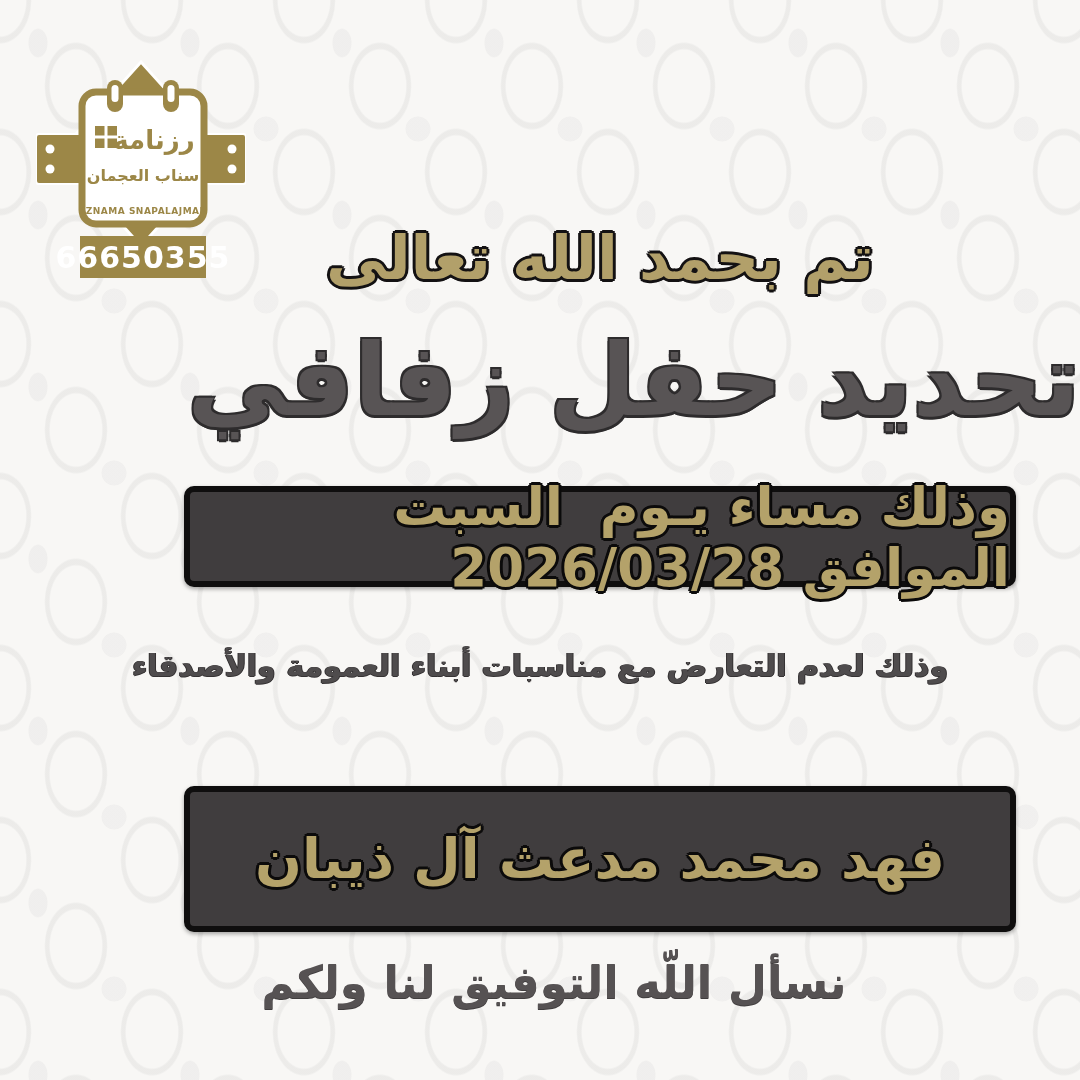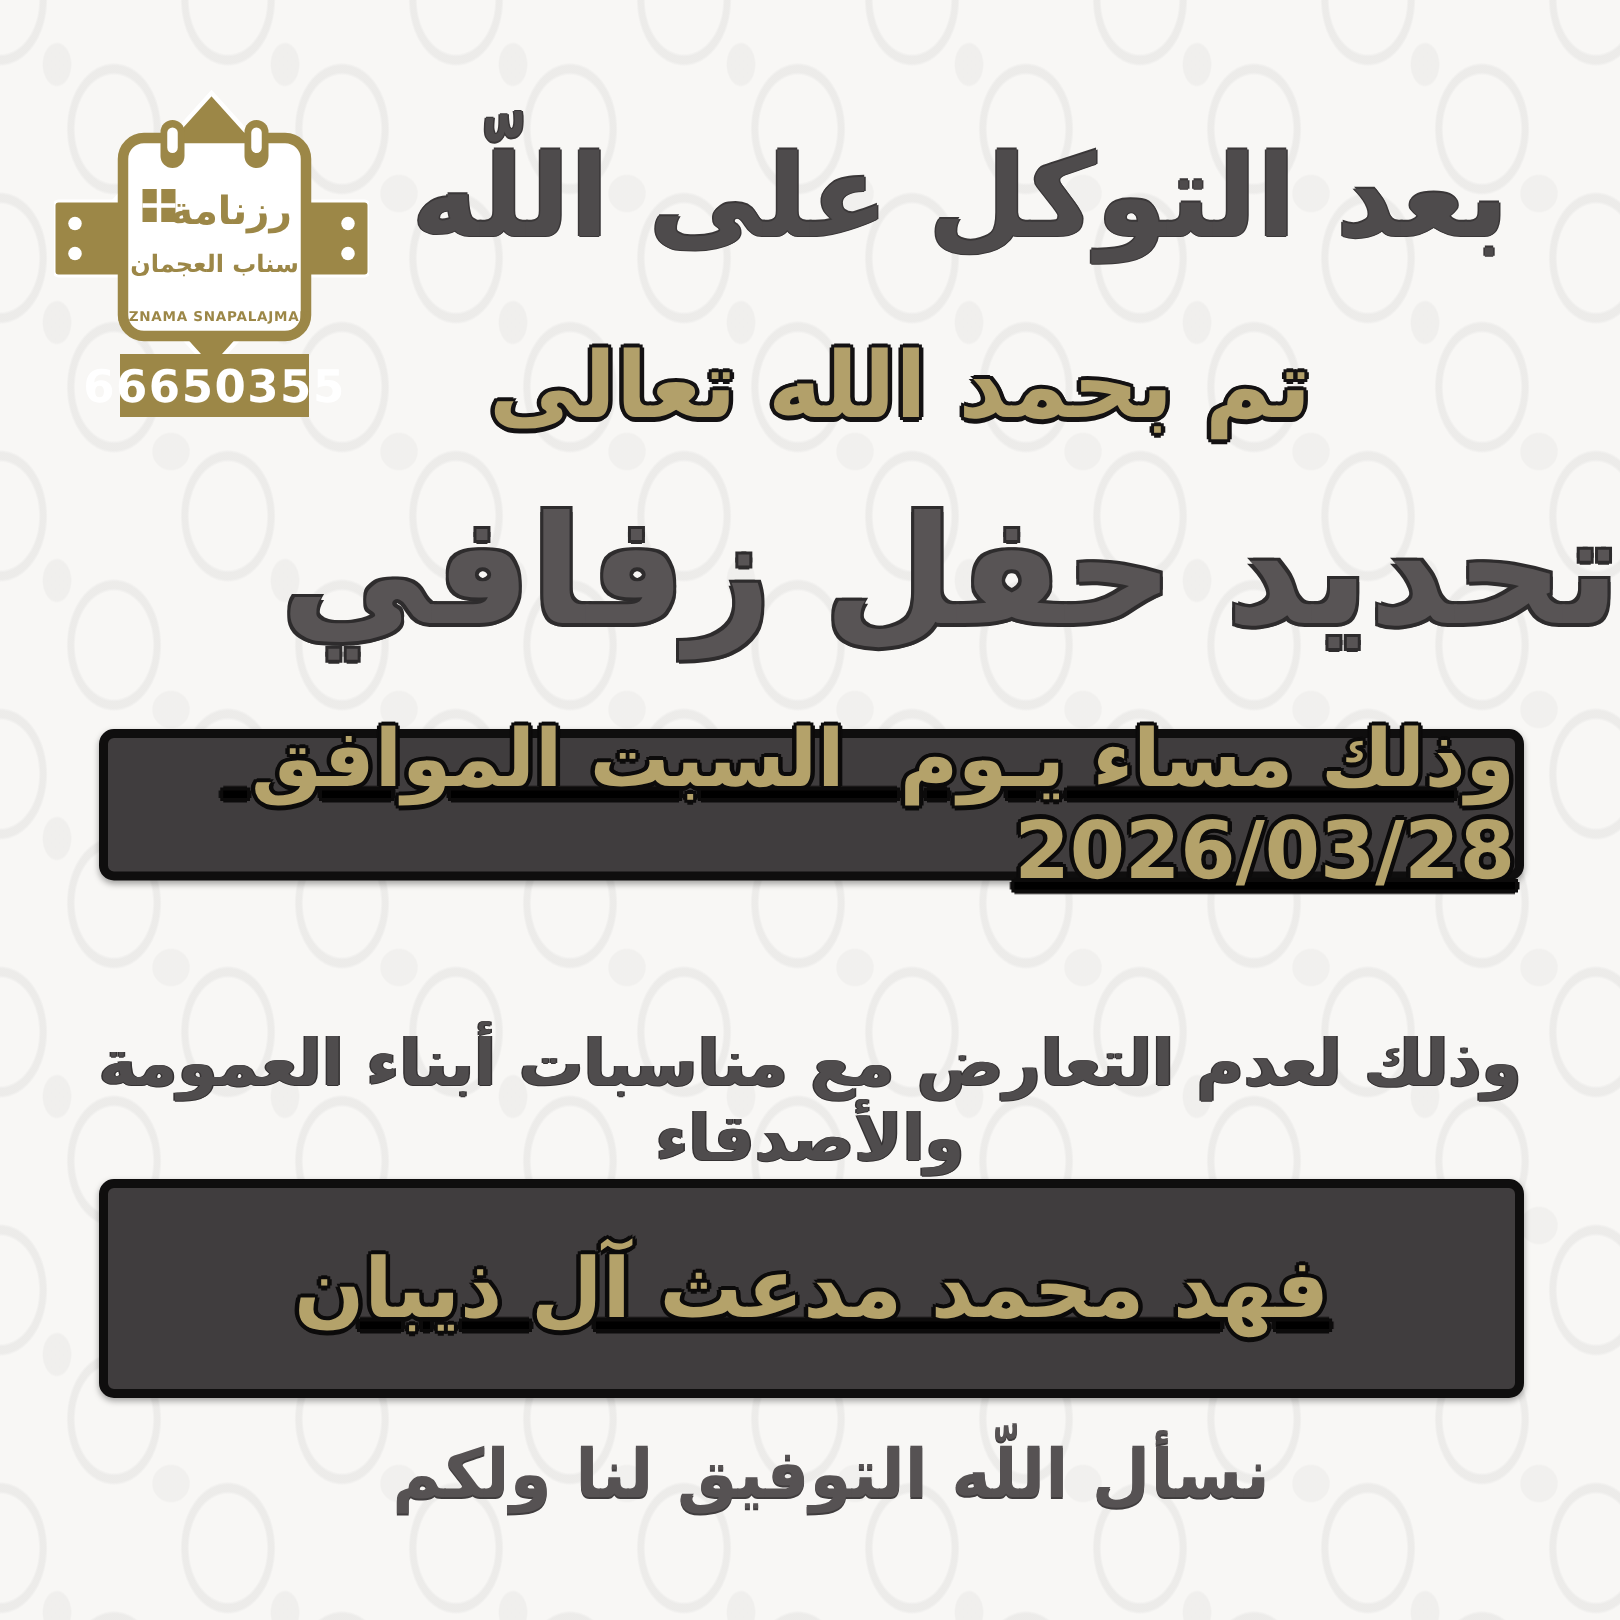--- a/index.html
+++ b/index.html
@@ -37,43 +37,41 @@
   }
   .main-title {
     top:322px; right:0; left:0;
     font-size:100px; font-weight:bold; color:#585455;
     text-shadow:
       -2px -2px 0 #2e2c2d, 2px -2px 0 #2e2c2d, -2px 2px 0 #2e2c2d, 2px 2px 0 #2e2c2d,
       0 3px 0 #2e2c2d;
     text-align: right;
   }
   .banner {
-    right:64px; width:950px;
+    right:64px; width:832px;
     background:#403d3e;
     border:6px solid #0f0e0e;
     border-radius:10px;
     display:flex; align-items:center; justify-content:center;
     box-shadow:0 2px 4px rgba(0,0,0,0.35);
-    text-decoration:underline;
   }
   .banner-date { top:486px; height:101px; }
   .banner-name { top:786px; height:146px; }
   .banner .gold-outlined {
     color:#b4a26a; font-weight:bold; white-space:pre-wrap;
     text-shadow:
       -2px -2px 0 #0c0b0b, 2px -2px 0 #0c0b0b, -2px 2px 0 #0c0b0b, 2px 2px 0 #0c0b0b,
       -3px 0 0 #0c0b0b, 3px 0 0 #0c0b0b, 0 -3px 0 #0c0b0b, 0 3px 0 #0c0b0b;
   }
   .banner-date .gold-outlined { font-size:53px; }
   .banner-name .gold-outlined { font-size:55px; }
   .reason-line {
     top:648px; right:0; left:0;
-    font-size:43px; font-weight:bold; color:#4f4c4d;
+    font-size:30px; font-weight:bold; color:#4f4c4d;
     text-shadow:0 1px 0 #353233, 1px 0 0 #353233, -1px 0 0 #353233;
-    margin-top:36px;
   }
   .closing-line {
     top:956px; right:0; left:0;
     font-size:45px; font-weight:bold; color:#565253;
     text-shadow:0 1px 0 #403d3e;
     padding-left:28px;
   }
   .logo-box { position:absolute; top:54px; left:36px; width:210px; height:230px; direction:ltr;text-align:right; }
 </style>
 </head>
@@ -100,21 +98,20 @@
         <rect x="68.5" y="72" width="3" height="22" fill="#ffffff"></rect>
       </g>
       <text x="118" y="95" text-anchor="middle" font-size="26" font-weight="bold" fill="#9c8747">رزنامة</text>
       <text x="107" y="127" text-anchor="middle" font-size="16" font-weight="bold" fill="#9c8747">سناب العجمان</text>
       <text x="107" y="160" text-anchor="middle" font-size="9" font-weight="bold" letter-spacing="0.5" fill="#9c8747">RZNAMA SNAPALAJMAN</text>
       <rect x="44" y="182" width="126" height="42" fill="#9c8747"></rect>
       <text x="107" y="214" text-anchor="middle" font-size="30" font-weight="bold" letter-spacing="1" fill="#ffffff">66650355</text>
     </svg>
   </div>
 
-  <div class="abs center-text opening-line">بعد التوكل على اللّه</div>
 
   <div class="abs center-text thanks-line">تم بحمد الله تعالى</div>
 
   <div class="abs center-text main-title">تحديد حفل زفافي</div>
 
   <div class="abs banner banner-date">
     <div class="gold-outlined">وذلك مساء يـوم  السبت الموافق 2026/03/28</div>
   </div>
 
   <div class="abs center-text reason-line">وذلك لعدم التعارض مع مناسبات أبناء العمومة والأصدقاء</div>

